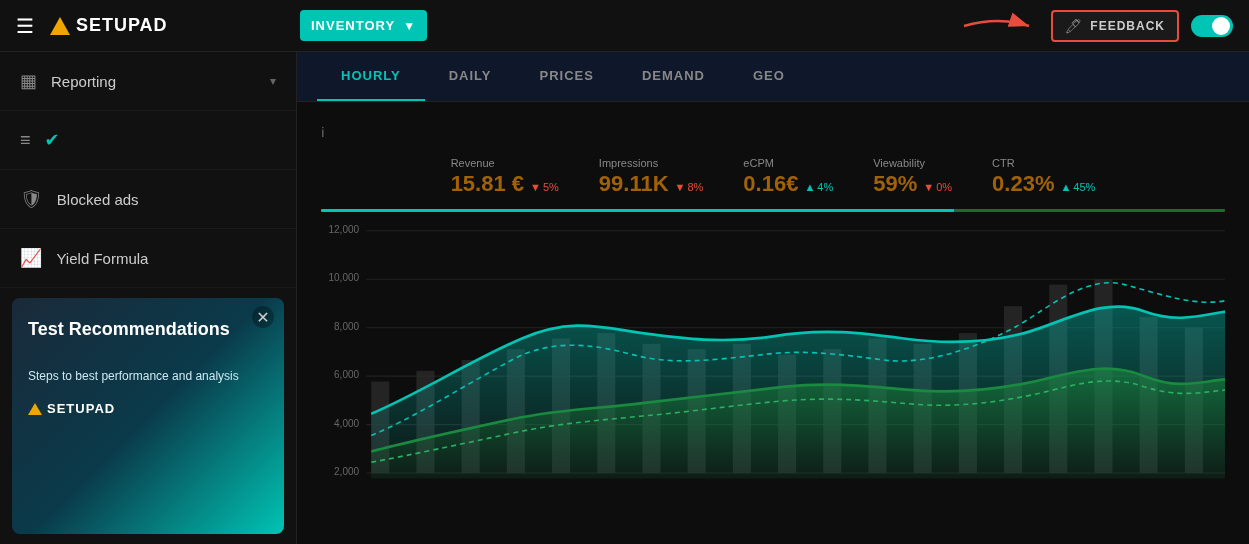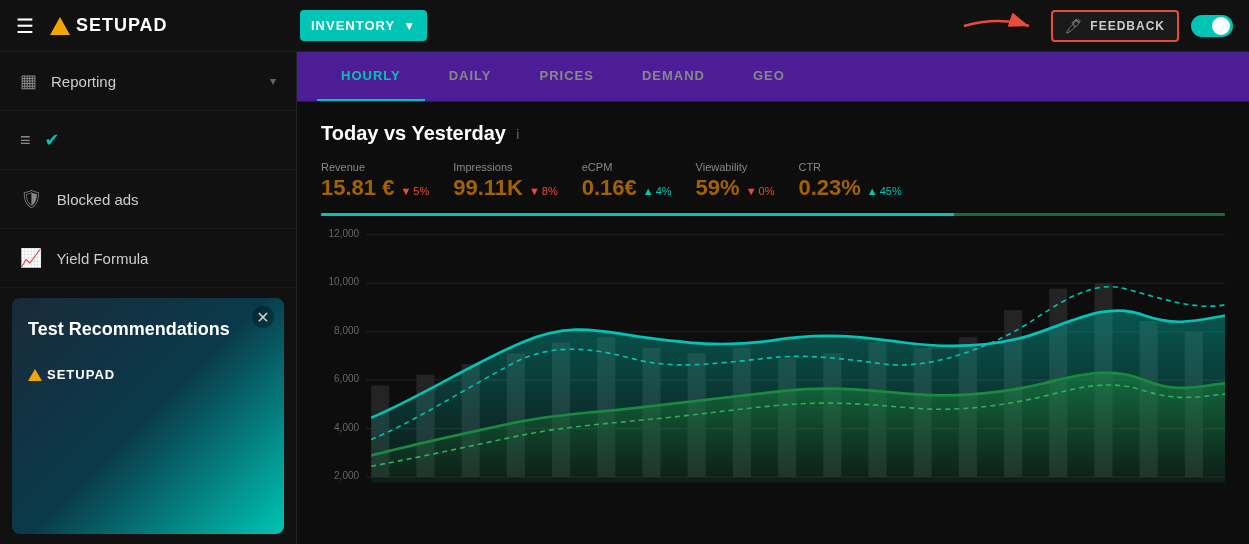--- a/index.html
+++ b/index.html
@@ -229,21 +229,21 @@
       flex: 1;
       display: flex;
       flex-direction: column;
       overflow: hidden;
       background: #0d0d0d;
     }
 
     
     .tabs {
       display: flex;
-      background: #4c1d95;
+      background: #0f172a;
       border-bottom: 1px solid #222;
       flex-shrink: 0;
       padding: 0 20px;
     }
     .tab {
       padding: 16px 24px;
       color: #888;
       font-size: 13px;
       font-weight: 600;
       letter-spacing: 1px;
@@ -275,22 +275,23 @@
     }
     .info-icon {
       color: #666;
       font-size: 14px;
       cursor: pointer;
     }
 
     
     .metrics {
       display: flex;
-      gap: 24px;
+      gap: 40px;
       margin-bottom: 12px;
+      justify-content: center;
     }
     .metric {
       display: flex;
       flex-direction: column;
       gap: 2px;
     }
     .metric-label {
       color: #888;
       font-size: 11px;
     }
@@ -392,41 +393,41 @@
     </div>
 
     <div class="sidebar-item">
       <span class="item-icon">📈</span>
       <span class="item-label">Yield Formula</span>
     </div>
 
     <div class="promo-card">
       <div class="promo-close">✕</div>
       <div class="promo-title">Test Recommendations</div>
+      <div class="promo-desc">Steps to best performance and analysis</div>
       <div class="promo-logo">
         <div class="promo-logo-triangle"></div>
         <span class="promo-logo-text">SETUPAD</span>
       </div>
     </div>
   </div>
 
   <div class="content">
 
     <div class="tabs">
       <div class="tab active">HOURLY</div>
       <div class="tab">DAILY</div>
       <div class="tab">PRICES</div>
       <div class="tab">DEMAND</div>
       <div class="tab">GEO</div>
     </div>
 
     <div class="chart-area">
 
       <div class="chart-header">
-        <span class="chart-title">Today vs Yesterday</span>
         <span class="info-icon">ℹ</span>
       </div>
 
       <div class="metrics">
         <div class="metric">
           <span class="metric-label">Revenue</span>
           <div class="metric-row">
             <span class="metric-value">15.81 €</span>
             <span class="metric-change down">▼ <span>5%</span></span>
           </div>

